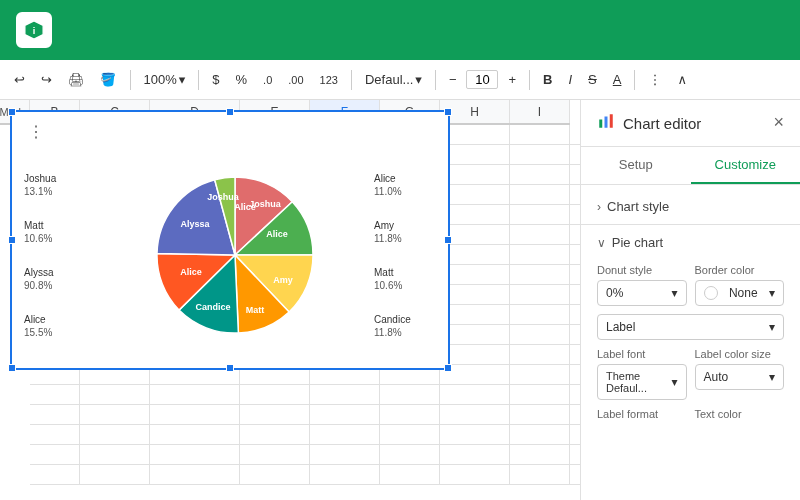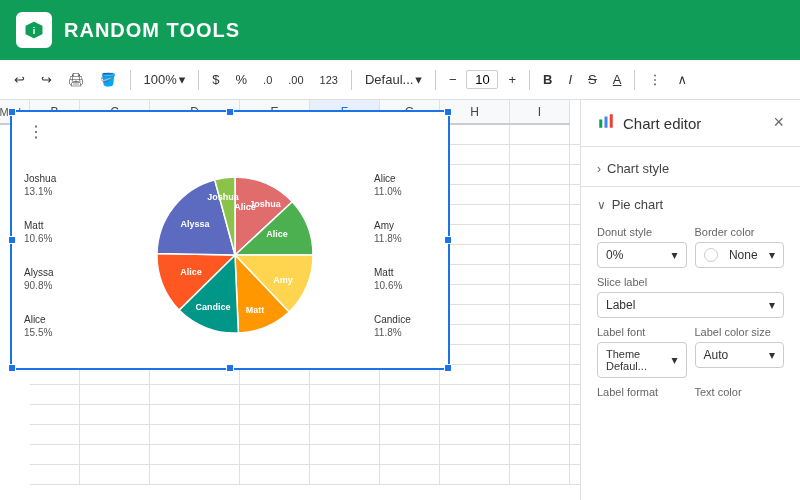--- a/index.html
+++ b/index.html
@@ -278,21 +278,20 @@
 </head>
 <body>
 
 <div id="header">
   <div id="header-logo">
     <svg viewBox="0 0 24 24" fill="none">
       <polygon points="12,2 22,7 22,17 12,22 2,17 2,7" fill="#0f9d58" stroke="#fff" stroke-width="1.5"></polygon>
       <text x="12" y="16" text-anchor="middle" font-size="10" fill="#fff" font-weight="bold">i</text>
     </svg>
   </div>
-  <span id="header-title">RANDOM TOOLS</span>
 </div>
 
 <div id="toolbar">
   <div class="tb-btn">↩</div>
   <div class="tb-btn">↪</div>
   <div class="tb-btn">🖨</div>
   <div class="tb-btn">🪣</div>
   <div class="tb-sep"></div>
   <div class="tb-btn tb-zoom">
     <span>100%</span>
@@ -632,20 +631,24 @@
             <rect x="3" y="10" width="4" height="11" fill="#0f9d58"></rect>
             <rect x="10" y="6" width="4" height="15" fill="#4285f4"></rect>
             <rect x="17" y="3" width="4" height="18" fill="#ea4335"></rect>
           </svg>
         </span>
         <span id="editor-title">Chart editor</span>
       </div>
       <span id="editor-close">×</span>
     </div>
 
+    <div id="editor-tabs">
+      <div class="editor-tab">Setup</div>
+      <div class="editor-tab active">Customize</div>
+    </div>
 
     <div id="editor-content">
 
       <div class="editor-section-header">
         <span style="font-size:12px;color:#666;">›</span>
         <span>Chart style</span>
       </div>
       <hr class="section-divider">
 
       <div class="editor-section-header">
@@ -667,21 +670,20 @@
             <div class="field-label">Border color</div>
             <div class="field-select">
               <span class="color-dot"></span>
               <span>None</span>
               <span>▾</span>
             </div>
           </div>
         </div>
 
         <div class="field-group" style="margin-bottom:8px;">
-          <div class="field-label">Slice label</div>
           <div class="field-select">
             <span>Label</span>
             <span>▾</span>
           </div>
         </div>
 
         <div class="field-row">
           <div class="field-group">
             <div class="field-label">Label font</div>
             <div class="field-select">

